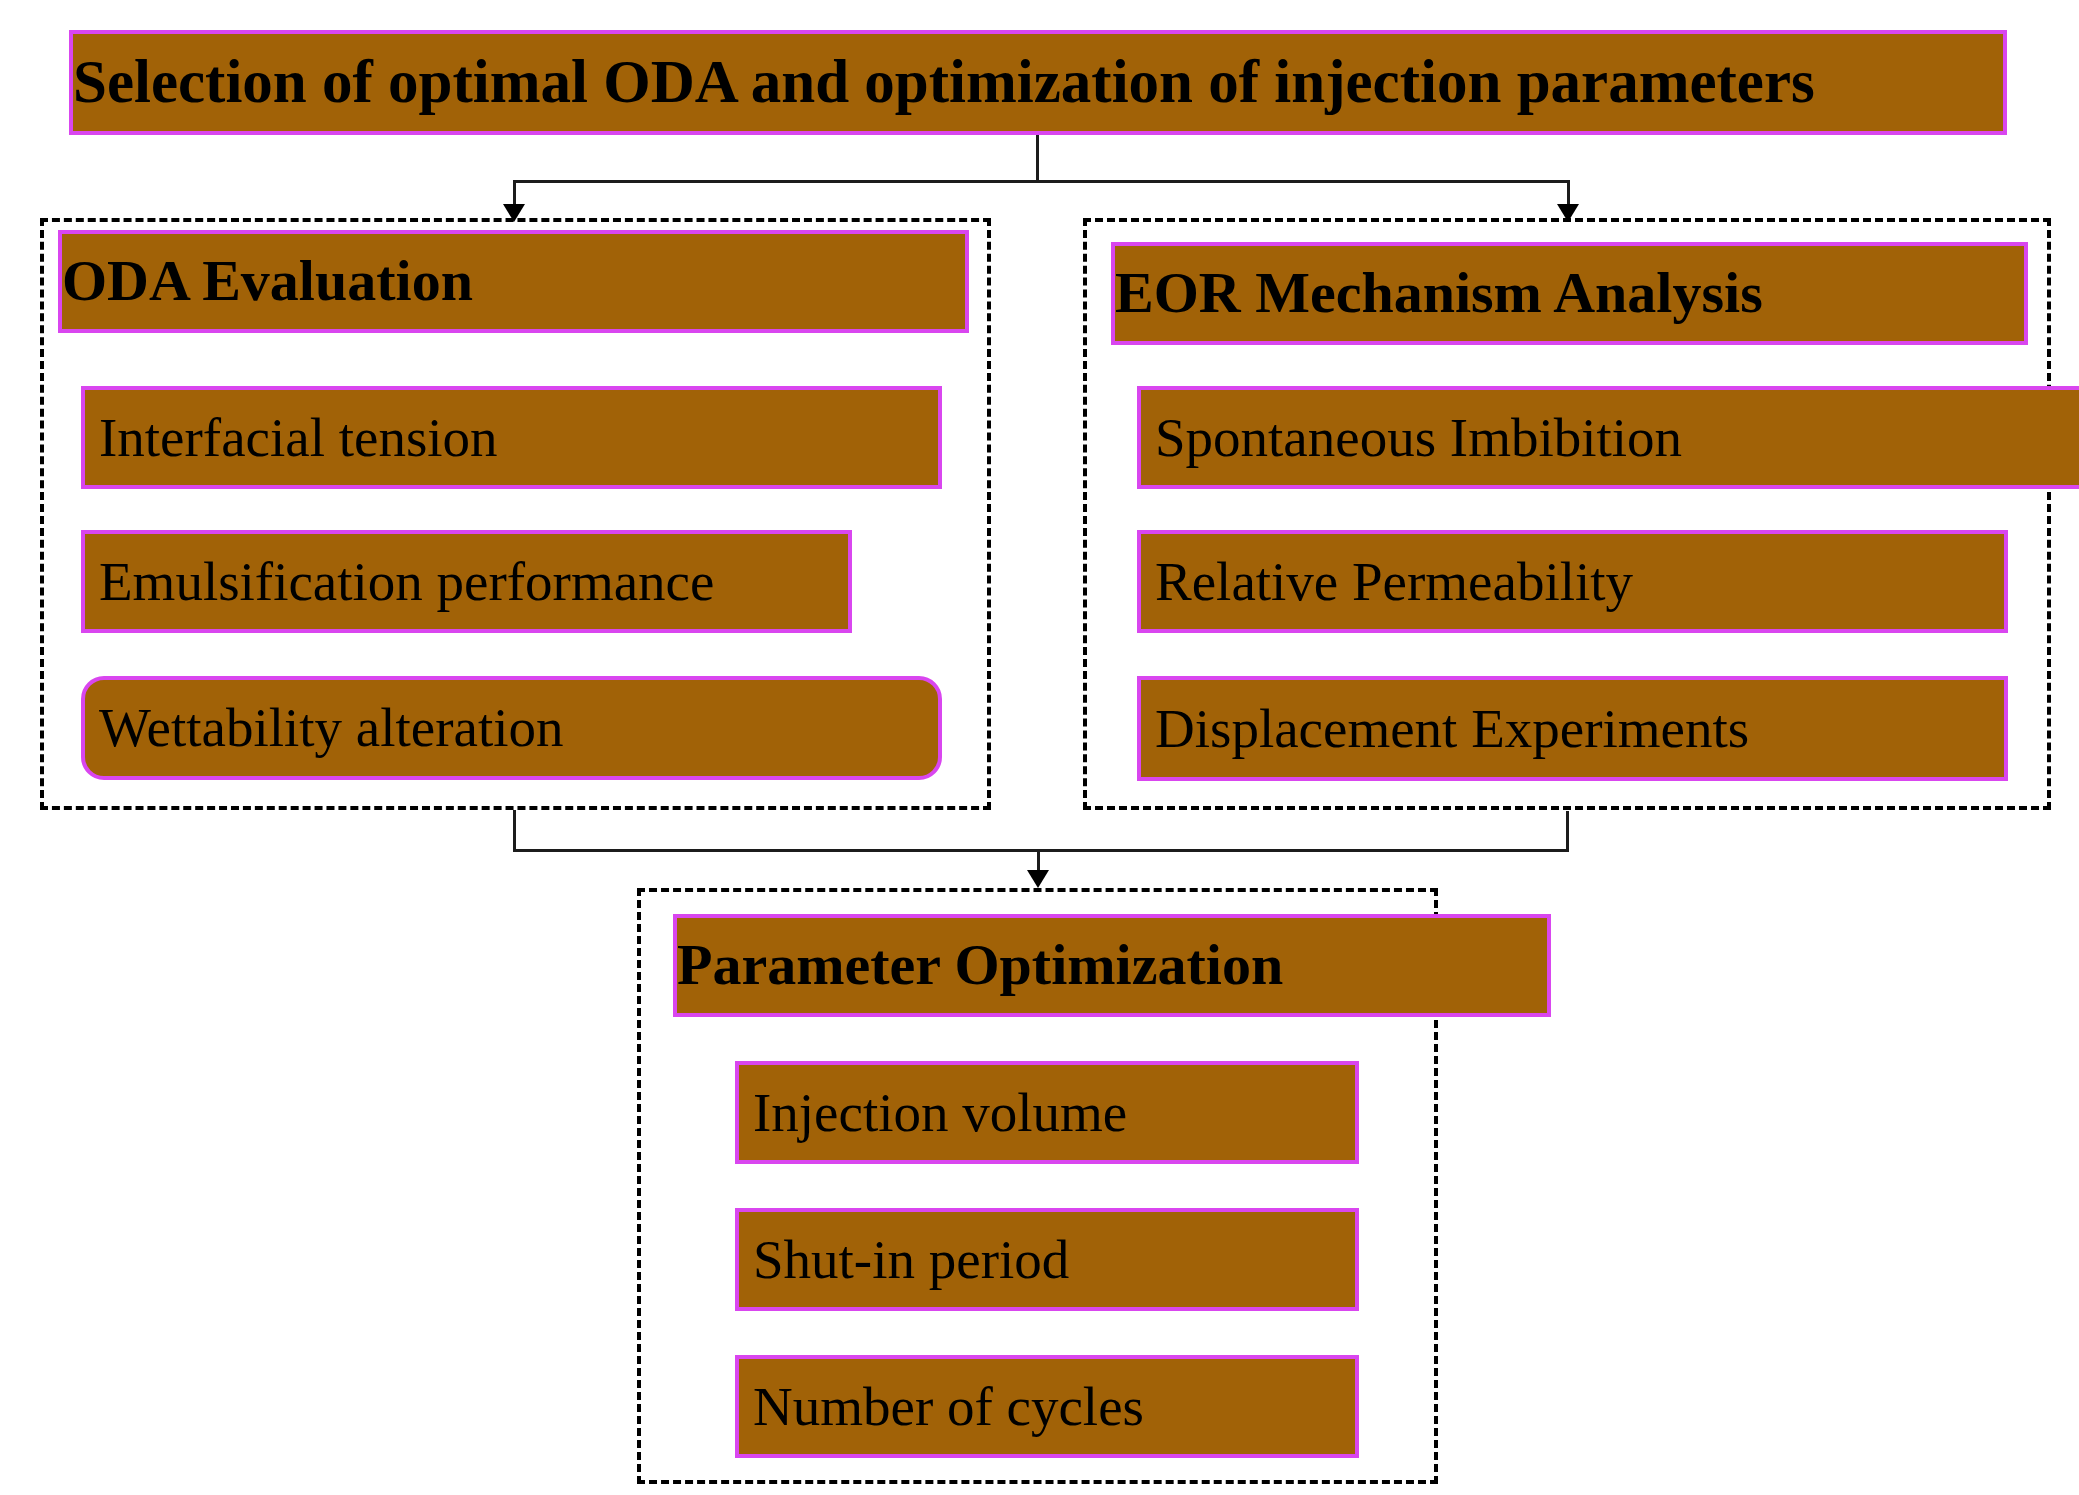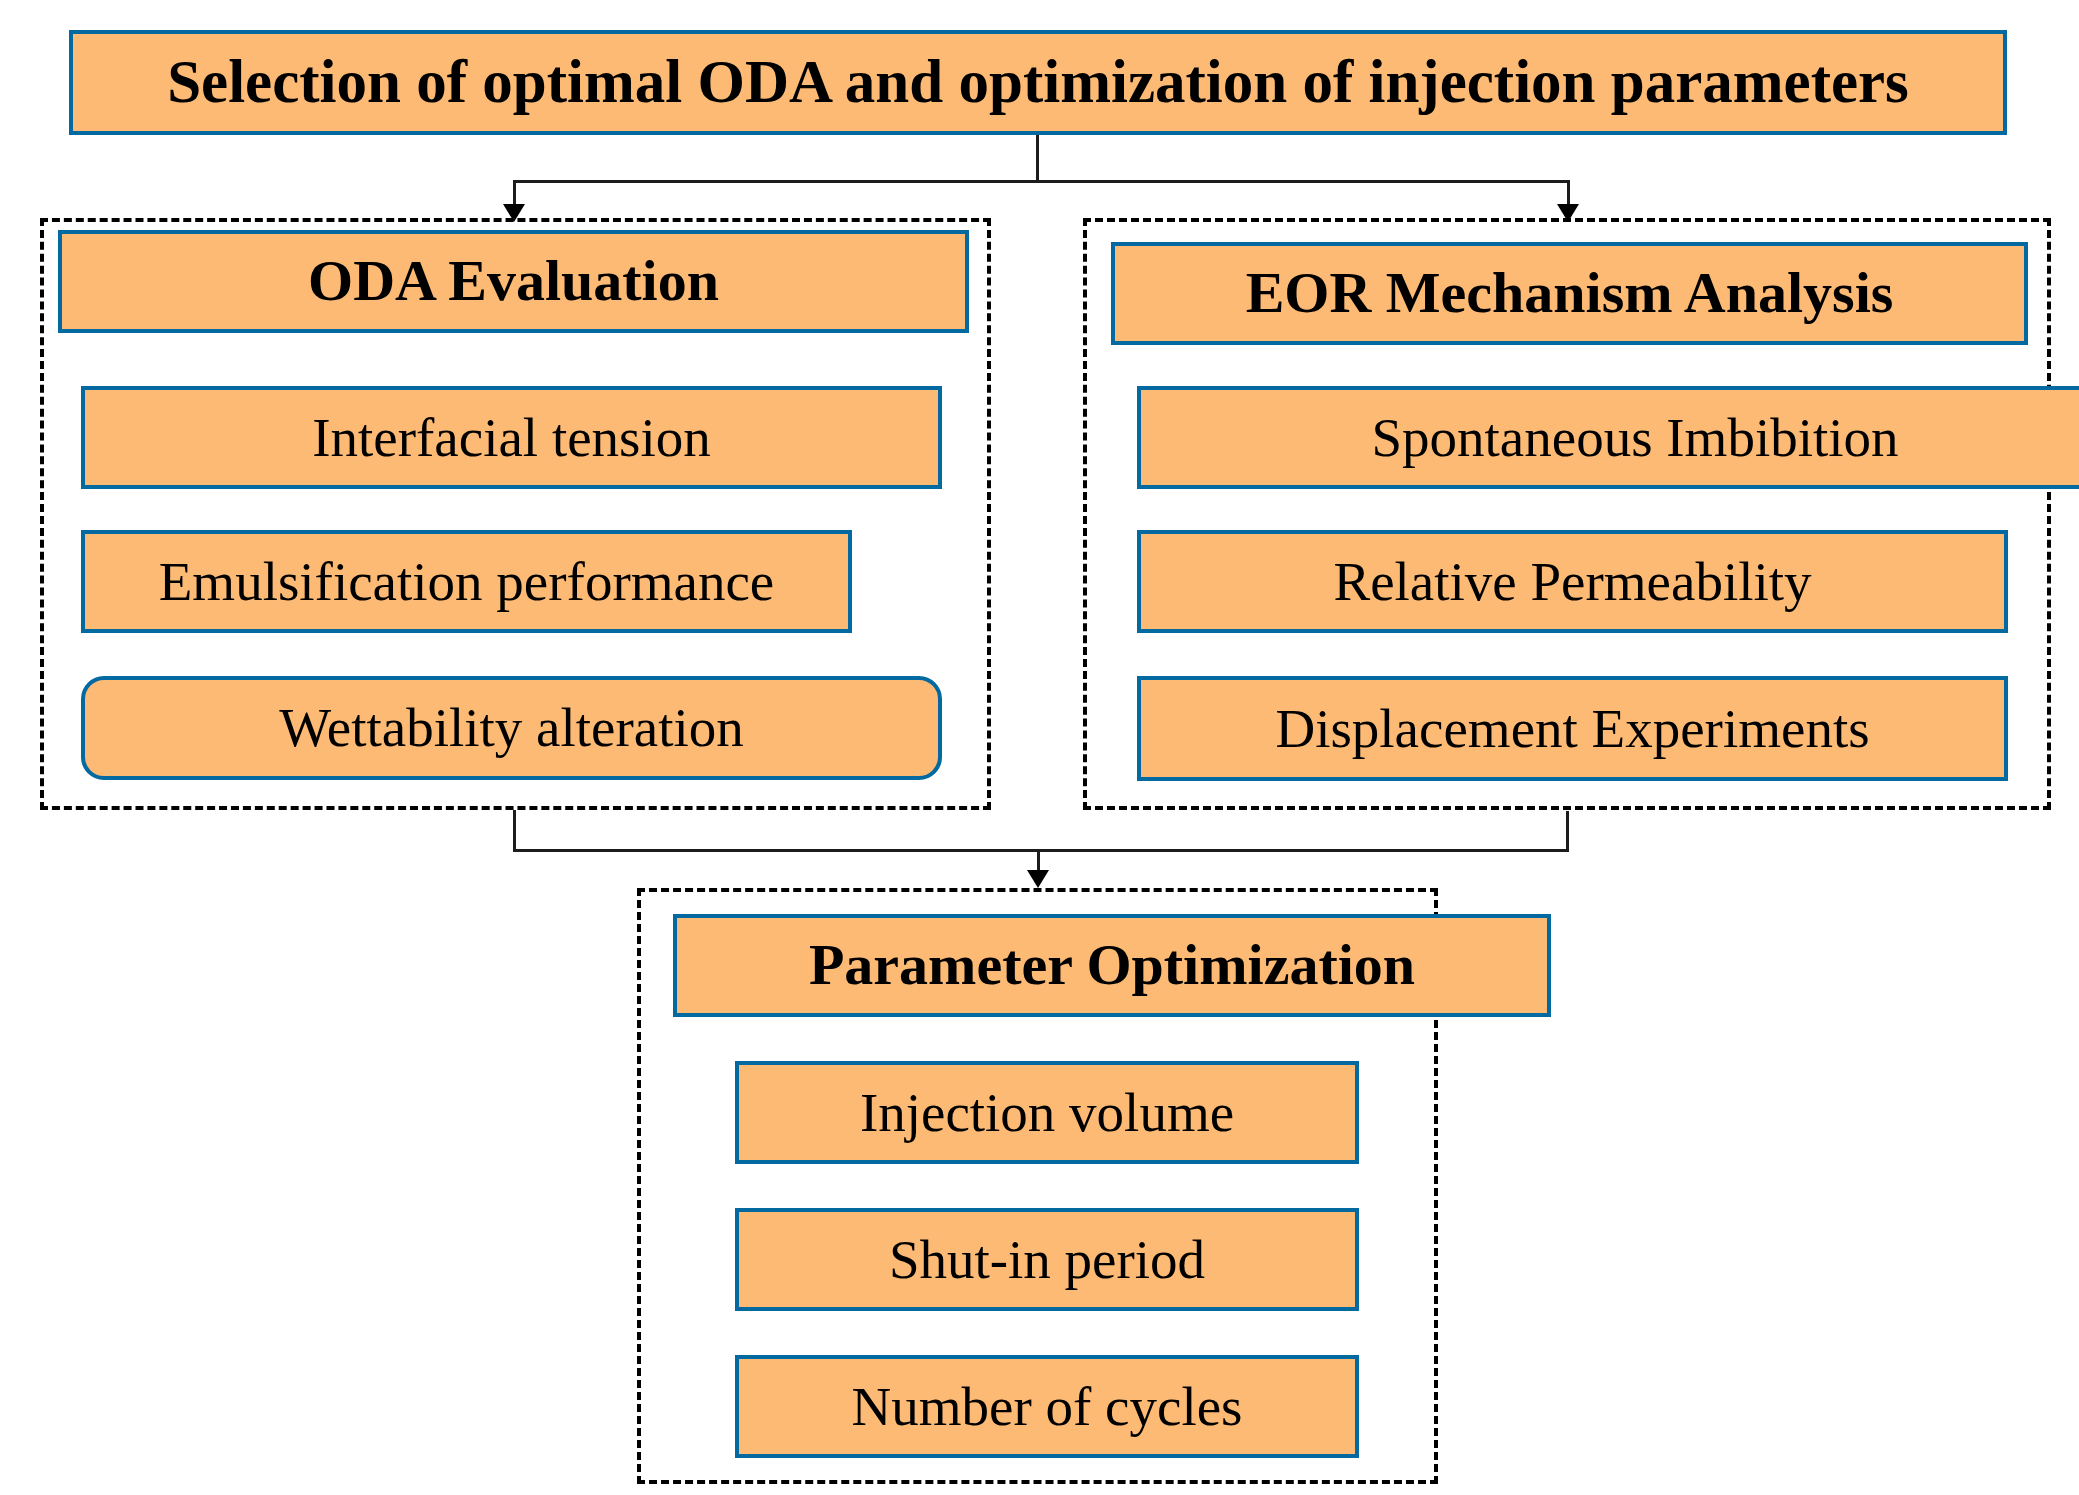--- a/index.html
+++ b/index.html
@@ -8,31 +8,30 @@
     width: 2079px;
     height: 1495px;
     background: #ffffff;
     font-family: "Liberation Serif", "DejaVu Serif", serif;
     color: #000000;
     overflow: hidden;
   }
   .box {
     position: absolute;
     box-sizing: border-box;
-    background: #fdba74;
-    border: 4px solid #0369a1;
+    background: #a16207;
+    border: 4px solid #d946ef;
     display: flex;
     align-items: center;
-    justify-content: center;
     text-align: center;
     line-height: 1.05;
   }
   .title-box  { font-weight: bold; font-size: 61px; }
   .header-box { font-weight: bold; font-size: 58px; }
-  .item-box   { font-weight: normal; font-size: 55px; }
+  .item-box   { font-weight: normal; font-size: 55px; padding-left: 14px; }
   .group {
     position: absolute;
     box-sizing: border-box;
     border: 4px dashed #000000;
     background: transparent;
   }
   .line {
     position: absolute;
     background: #1c1c1c;
   }

